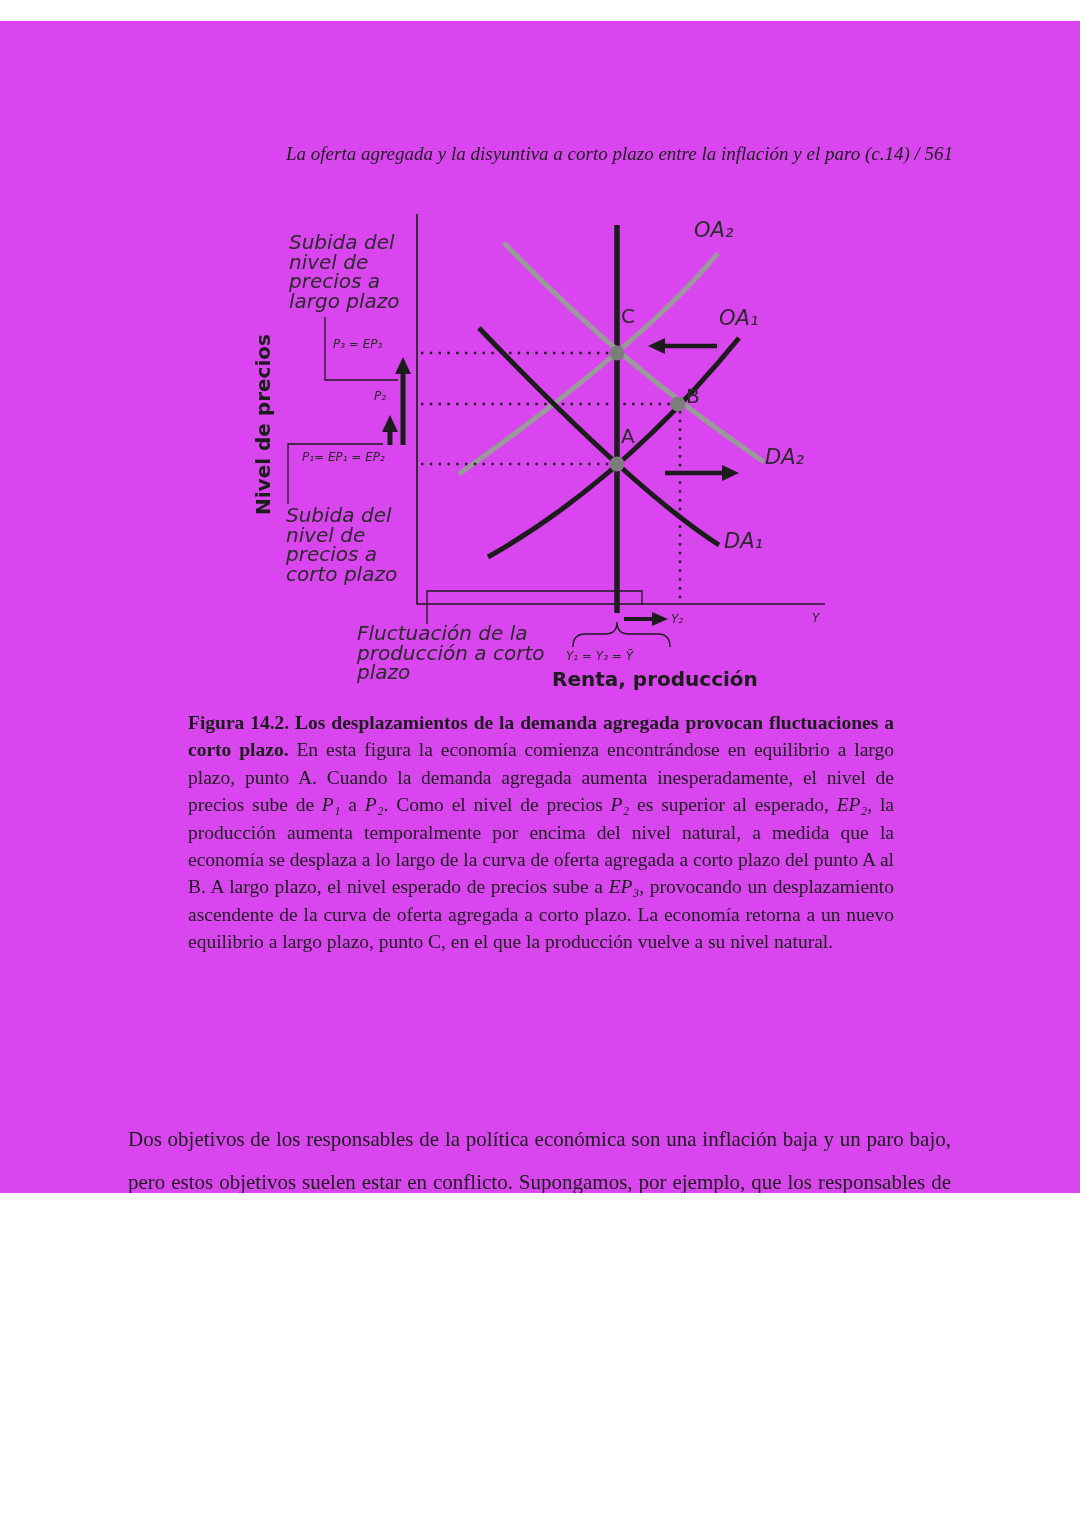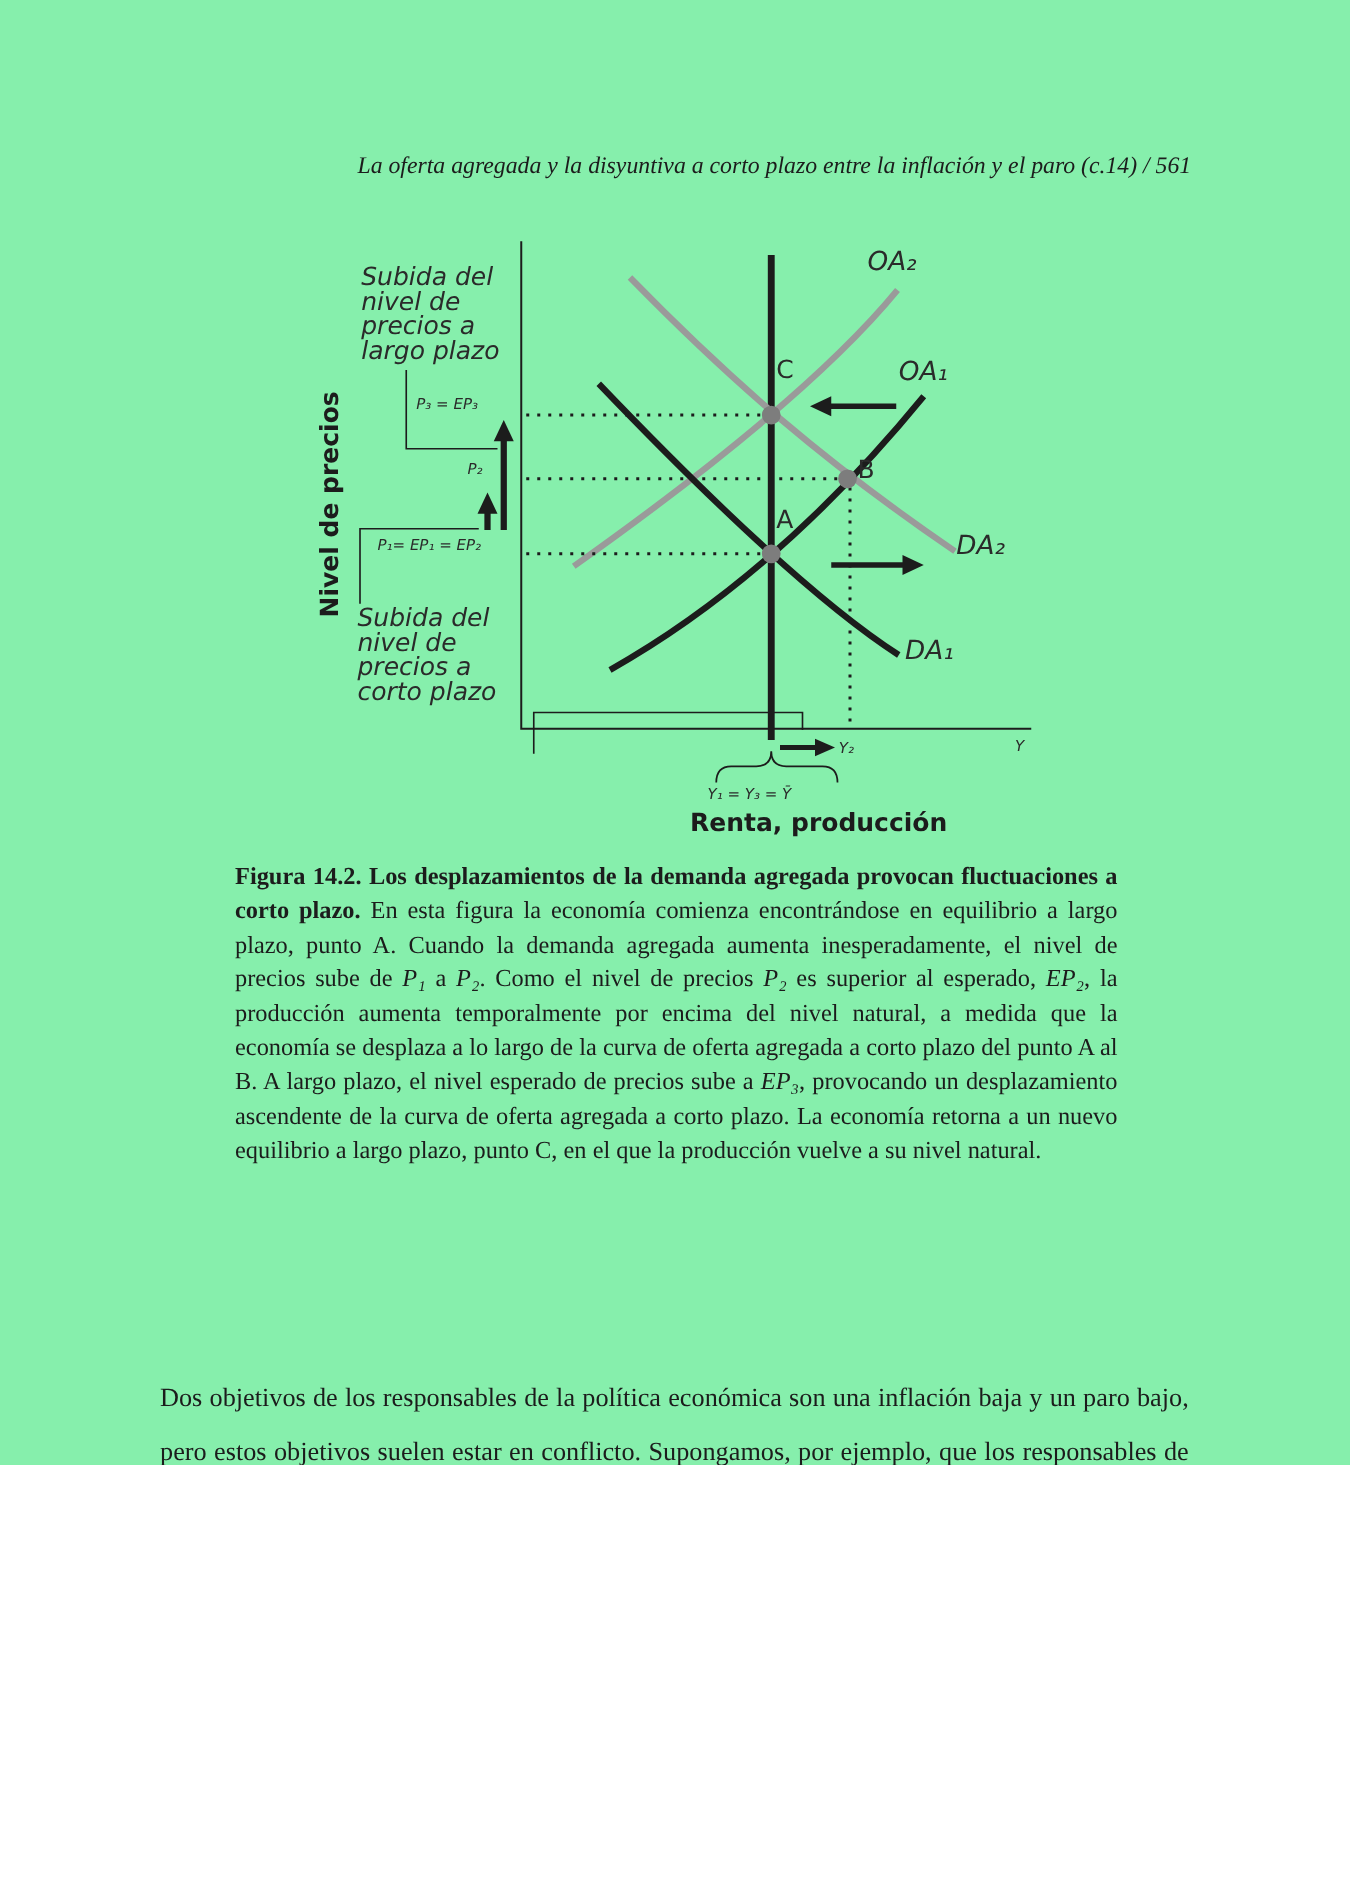--- a/index.html
+++ b/index.html
@@ -1,19 +1,19 @@
 <!DOCTYPE html>
 <html><head>
 <meta charset="utf-8">
 <style>
   * { margin:0; padding:0; box-sizing:border-box; }
   html,body { background:#ffffff; }
   .page {
-    position:relative; width:1080px; height:1172px; background:#86efac;
-    font-family:"Liberation Serif", serif; color:#1c1c1c; overflow:hidden;
+    position:relative; width:1080px; height:1172px; background:#d946ef;
+    font-family:"Liberation Serif", serif; color:#1c1c1c; overflow:hidden;margin-top:21px;
   }
   .running-header {
     position:absolute; top:122px; right:127px; font-size:19px; white-space:nowrap;
   }
   .running-header .it { font-style:italic; }
   .fig-svg { position:absolute; left:0; top:0; width:1080px; height:1523px; }
   .fig-label {
     position:absolute; font-family:"DejaVu Sans", sans-serif; font-style:italic;
     font-size:20px; line-height:19.5px; color:#2a2a2a; white-space:pre-line;
   }
@@ -117,20 +117,23 @@
 
   <div class="fig-label curve-lbl" style="left:694px; top:200px;">OA₂</div>
   <div class="fig-label curve-lbl" style="left:719px; top:288px;">OA₁</div>
   <div class="fig-label curve-lbl" style="left:765px; top:427px;">DA₂</div>
   <div class="fig-label curve-lbl" style="left:724px; top:511px;">DA₁</div>
 
   <div class="fig-label point-lbl" style="left:621px; top:286px;">C</div>
   <div class="fig-label point-lbl" style="left:686px; top:366px;">B</div>
   <div class="fig-label point-lbl" style="left:621px; top:406px;">A</div>
 
+  <div class="fig-label" style="left:357px; top:603px;">Fluctuación de la
+producción a corto
+plazo</div>
   <div class="fig-label math" style="left:566px; top:626px;text-align:center;">Y₁ = Y₃ = Ȳ</div>
   <div class="fig-label math" style="left:671px; top:589px;">Y₂</div>
   <div class="fig-label math" style="left:812px; top:588px;">Y</div>
   <div class="fig-label axis-title" style="left:552px; top:649px;text-align:right;">Renta, producción</div>
 
   <p class="caption"><span style="font-weight: bold;">Figura 14.2. Los desplazamientos de la demanda agregada provocan fluctuaciones a corto plazo.</span><span> En esta figura la economía comienza encontrándose en equilibrio a largo plazo, punto A. Cuando la demanda agregada aumenta inesperadamente, el nivel de precios sube de </span><span style="font-style: italic;">P₁</span><span> a </span><span style="font-style: italic;">P₂</span><span>. Como el nivel de precios </span><span style="font-style: italic;">P₂</span><span> es superior al esperado, </span><span style="font-style: italic;">EP₂</span><span>, la producción aumenta temporalmente por encima del nivel natural, a medida que la economía se desplaza a lo largo de la curva de oferta agregada a corto plazo del punto A al B. A largo plazo, el nivel esperado de precios sube a </span><span style="font-style: italic;">EP₃</span><span>, provocando un desplazamiento ascendente de la curva de oferta agregada a corto plazo. La economía retorna a un nuevo equilibrio a largo plazo, punto C, en el que la producción vuelve a su nivel natural.</span></p>
 
 
   <p class="body-para"><span>Dos objetivos de los responsables de la política económica son una inflación baja y un paro bajo, pero estos objetivos suelen estar en conflicto. Supongamos, por ejemplo, que los responsables de la política económica utilizaran la política monetaria o la política fiscal para elevar la demanda agregada. Esta política desplazaría a la economía a lo largo de la curva de oferta agregada a corto plazo hasta un punto en el que la producción es mayor y el nivel de precios es más alto (la figura 14.2 lo muestra por medio de un desplazamiento del punto A al B). El aumento de la producción significa una reducción del paro, ya que las empresas necesitan más trabajadores cuando producen más. La subida del nivel de precios, dado el nivel de precios del año anterior, significa un aumento de la inflación. Por lo tanto,</span></p>
 

